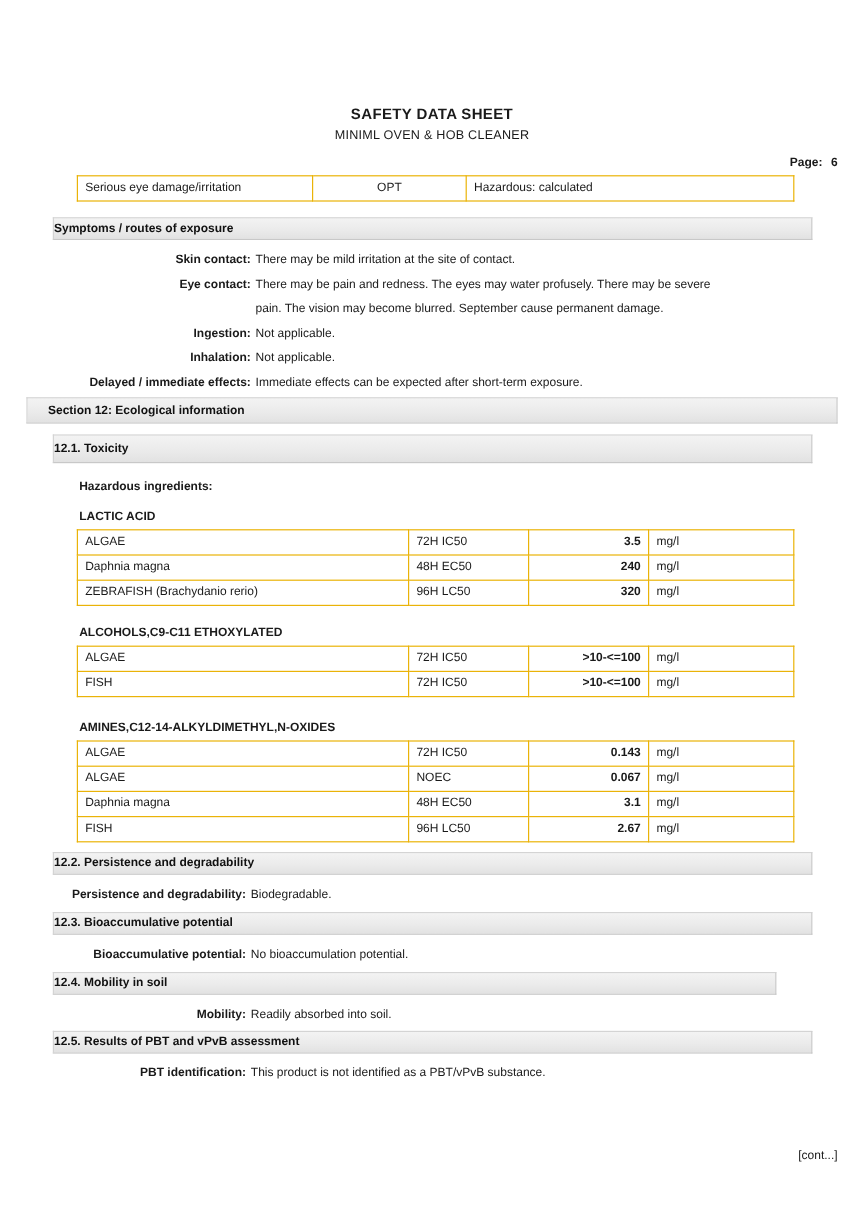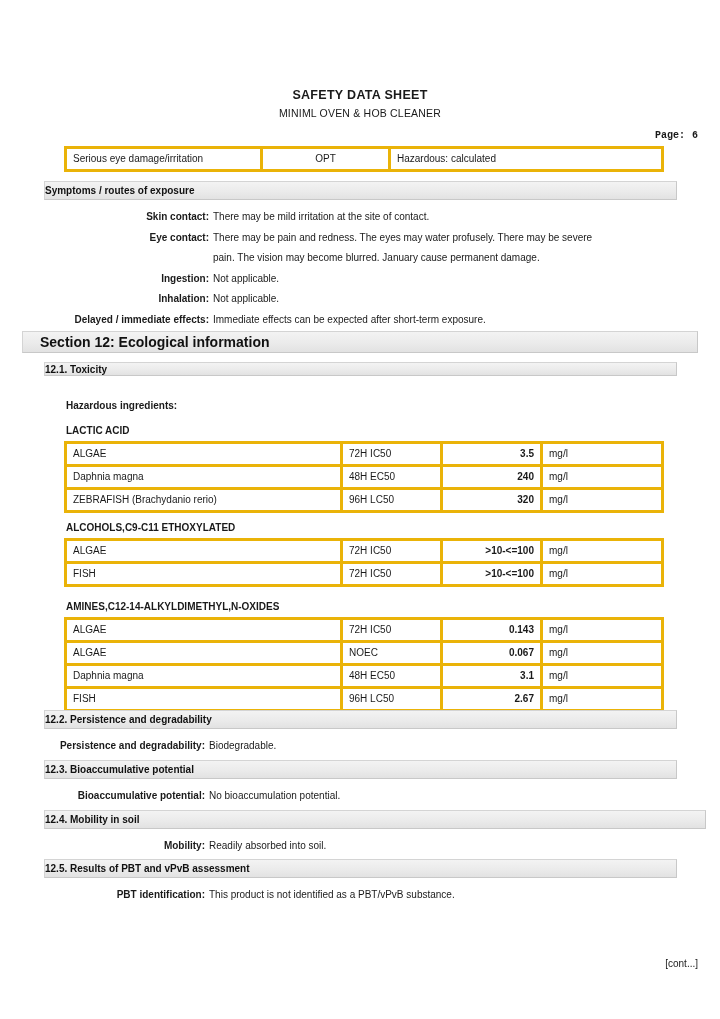--- a/index.html
+++ b/index.html
@@ -40,21 +40,20 @@
     text-align: center;
     font-size: 10.5px;
     letter-spacing: 0.2px;
   }
   .page-no {
     position: absolute;
     right: 22px; top: 130px;
     font-size: 10px;
     font-weight: bold;
     white-space: nowrap;
-    font-family: Liberation Mono, monospace;
   }
   .page-no .pg-val {
     font-weight: bold;
     margin-left: 7px;
   }
 
   
   .bar {
     position: absolute;
     box-sizing: border-box;
@@ -62,21 +61,21 @@
     border: 1px solid #d4d4d4;
     border-right-color: #c8c8c8;
     border-bottom-color: #c8c8c8;
     font-size: 10px;
     font-weight: bold;
     color: #111;
     display: flex;
     align-items: center;
   }
   .bar span.lbl { }
-  .bar.section { font-size: 14px; }
+  .bar.section { font-size: 10px; }
   .bar.section span.lbl { padding-left: 17px; }
 
   
   .kv {
     position: absolute;
     font-size: 10px;
     white-space: nowrap;
   }
   .kv .k {
     position: absolute;
@@ -109,21 +108,21 @@
 
   
   table.d {
     position: absolute;
     border-collapse: collapse;
     table-layout: fixed;
     background: #ffffff;
     font-size: 10px;
   }
   table.d td {
-    border: 3px solid #eab308;
+    border: 1px solid #eab308;
     padding: 3px 6px 4px 6px;
     height: 13px;
     vertical-align: middle;
     color: #1a1a1a;
     overflow: hidden;
     white-space: nowrap;
   }
   td.num { text-align: right; font-weight: bold; }
   td.ctr { text-align: center; margin-top: 43px; }
 
@@ -167,42 +166,42 @@
 
   <div class="kv" style="left:209px; top:211px;">
     <span class="k">Skin contact:</span>
     <span class="v">There may be mild irritation at the site of contact.</span>
   </div>
 
   <div class="kv" style="left:209px; top:232px;">
     <span class="k">Eye contact:</span>
     <span class="v">There may be pain and redness. The eyes may water profusely. There may be severe</span>
   </div>
-  <div class="contline" style="left:213px; top:252px;">pain. The vision may become blurred. January cause permanent damage.</div>
+  <div class="contline" style="left:213px; top:252px;">pain. The vision may become blurred. September cause permanent damage.</div>
 
   <div class="kv" style="left:209px; top:273px;">
     <span class="k">Ingestion:</span>
     <span class="v">Not applicable.</span>
   </div>
 
   <div class="kv" style="left:209px; top:293px;">
     <span class="k">Inhalation:</span>
     <span class="v">Not applicable.</span>
   </div>
 
   <div class="kv" style="left:209px; top:314px;">
     <span class="k">Delayed / immediate effects:</span>
     <span class="v">Immediate effects can be expected after short-term exposure.</span>
   </div>
 
   <div class="bar section" style="left:22px; top:331px; width:676px; height:22px;">
     <span class="lbl">Section 12: Ecological information</span>
   </div>
 
-  <div class="bar" style="left:44px; top:362px; width:633px; height:14px;">
+  <div class="bar" style="left:44px; top:362px; width:633px; height:24px;">
     <span class="lbl">12.1. Toxicity</span>
   </div>
 
   <div class="bold-head" style="left:66px; top:400px;">Hazardous ingredients:</div>
 
   <div class="bold-head" style="left:66px; top:425px;">LACTIC ACID</div>
 
   <table class="d" style="left:64px; top:441px; width:597px;">
     <colgroup>
       <col style="width:276px">
@@ -303,21 +302,21 @@
   </div>
 
   <div class="bar" style="left:44px; top:760px; width:633px; height:19px;">
     <span class="lbl">12.3. Bioaccumulative potential</span>
   </div>
   <div class="kv" style="left:205px; top:790px;">
     <span class="k">Bioaccumulative potential:</span>
     <span class="v">No bioaccumulation potential.</span>
   </div>
 
-  <div class="bar" style="left:44px; top:810px; width:662px; height:19px;">
+  <div class="bar" style="left:44px; top:810px; width:603px; height:19px;">
     <span class="lbl">12.4. Mobility in soil</span>
   </div>
   <div class="kv" style="left:205px; top:840px;">
     <span class="k">Mobility:</span>
     <span class="v">Readily absorbed into soil.</span>
   </div>
 
   <div class="bar" style="left:44px; top:859px; width:633px; height:19px;">
     <span class="lbl">12.5. Results of PBT and vPvB assessment</span>
   </div>

